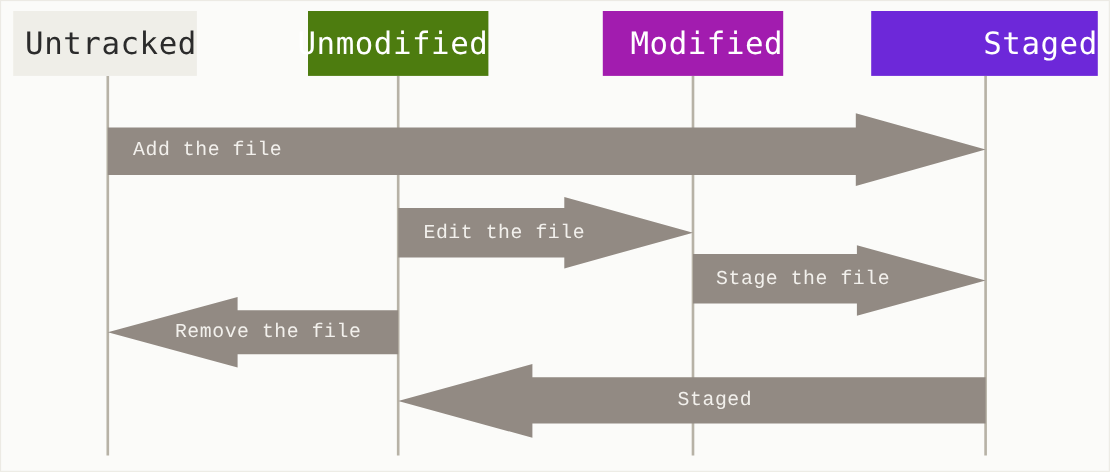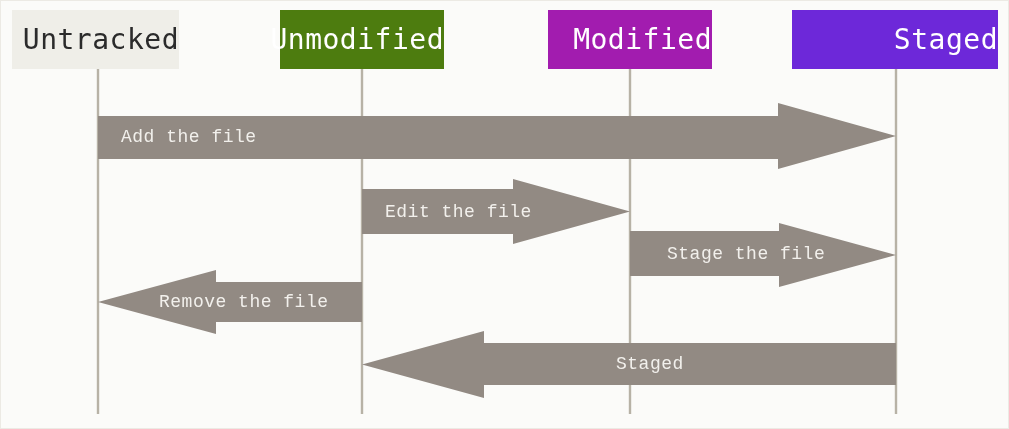--- a/index.html
+++ b/index.html
@@ -68,21 +68,21 @@
     color: #f2f0ec;
     font-family: Liberation Mono, monospace;
     font-size: 18px;
     letter-spacing: 0.5px;
     line-height: 1;
     white-space: nowrap;
     pointer-events: none;
   }
   #label-add    { left: 120px; top: 127px; }
   #label-edit   { left: 384px; top: 202px; }
-  #label-stage  { left: 666px; top: 244px; }
+  #label-stage  { left: 650px; top: 244px; }
   #label-remove { left: 158px; top: 292px; }
   #label-commit { left: 615px; top: 354px; }
 </style>
 </head>
 <body>
 
 <div id="canvas">
 
   <div class="state-box" id="box-untracked">
     <span>Untracked</span>

